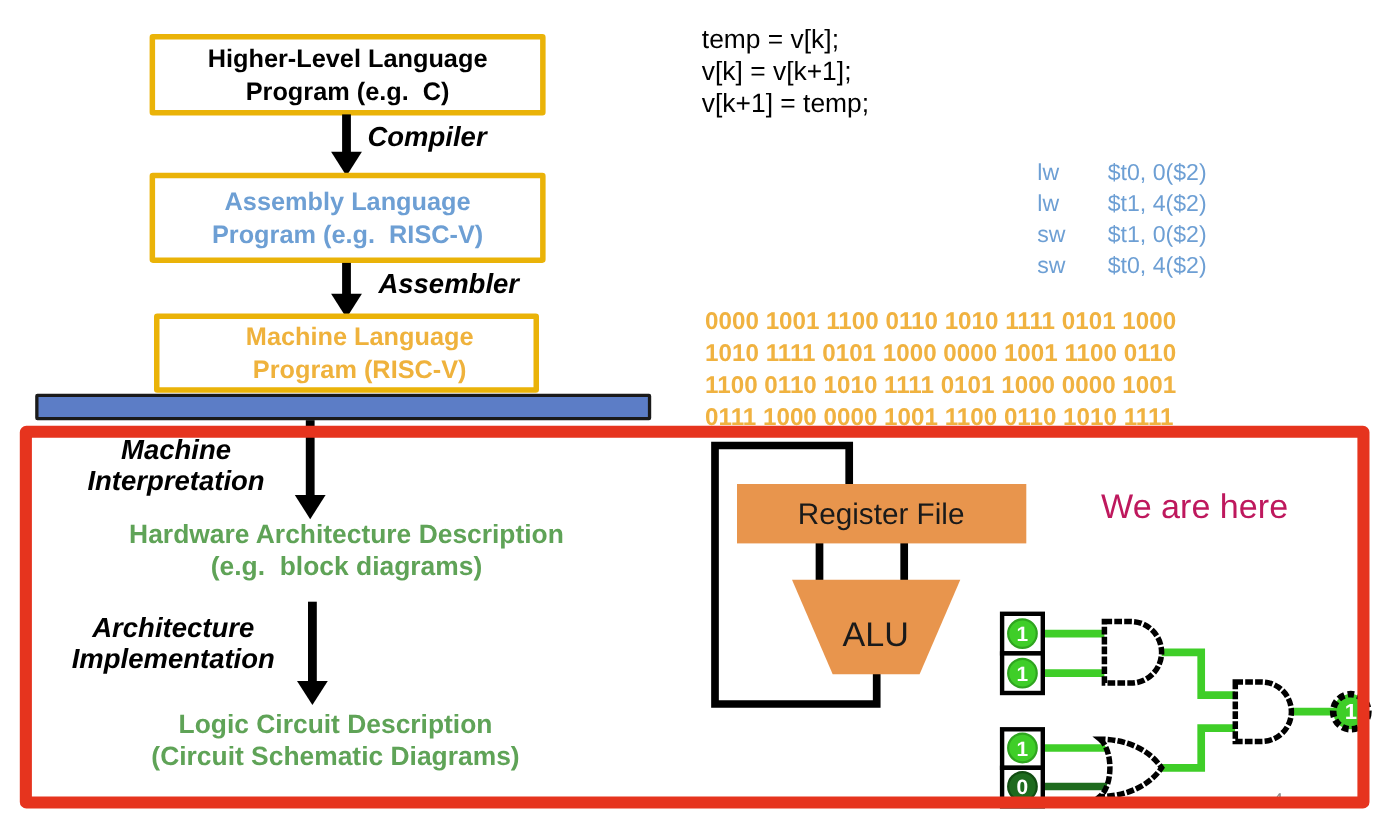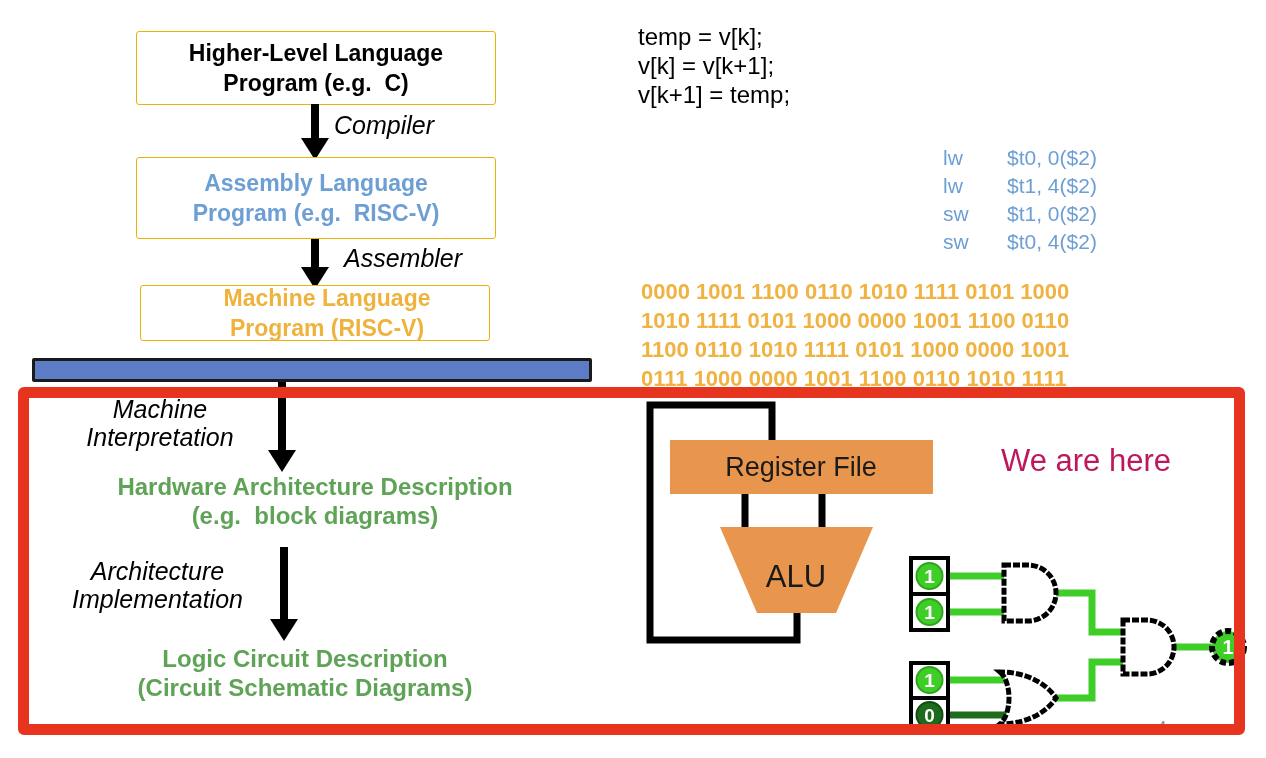--- a/index.html
+++ b/index.html
@@ -5,31 +5,31 @@
   html,body{margin:0;padding:0;background:#ffffff;}
   .slide{
     position:relative;width:1266px;height:758px;background:#ffffff;overflow:hidden;
     font-family:"Liberation Sans",sans-serif;color:#000;
   }
   .abs{position:absolute;}
   .keep-ws{white-space:pre-wrap;}
 
   
   .flow-box{
-    box-sizing:border-box;border:1px solid #eab308;background:#fff;border-radius:3px;
+    box-sizing:border-box;border:5px solid #eab308;background:#fff;border-radius:3px;
     display:flex;flex-direction:column;justify-content:center;text-align:center;
     font-weight:bold;font-size:23px;line-height:30px;
   }
   .flow-box .l{display:block;}
   .txt-blue{color:#6D9FD4;}
   .txt-gold{color:#EFB23C;}
   .txt-green{color:#5FA357;}
 
   
-  .step-label{font-style:italic;font-size:25px;line-height:28px;color:#000;}
+  .step-label{font-style:italic;font-size:25px;line-height:28px;color:#000;font-weight:bold;}
   .step-label.center{text-align:center;}
 
   
   .arrow{position:absolute;}
   .arrow .shaft{position:absolute;left:50%;top:0;transform:translateX(-50%);width:8px;background:#000;}
   .arrow .head{position:absolute;left:50%;bottom:0;transform:translateX(-50%);
     width:0;height:0;border-left:14px solid transparent;border-right:14px solid transparent;border-top:22px solid #000;}
 
   .bus-bar{box-sizing:border-box;background:#5C7DC6;border:3px solid #1a1a1a;border-radius:2px;}
 
@@ -69,21 +69,21 @@
     <span class="l keep-ws">Assembly Language</span>
     <span class="l keep-ws">Program (e.g.  RISC-V)</span>
   </div>
 
   <div class="arrow" style="left:301px;top:239px;width:28px;height:50px;">
     <div class="shaft" style="height:32px;"></div>
       <div class="head"></div>
   </div>
   <div class="abs step-label" style="left:344px;top:244px;">Assembler</div>
 
-  <div class="abs flow-box txt-gold" style="left:140px;top:285px;width:350px;height:56px;padding-left:24px;">
+  <div class="abs flow-box txt-gold" style="left:140px;top:285px;width:350px;height:72px;padding-left:24px;">
     <span class="l keep-ws">Machine Language</span>
     <span class="l keep-ws">Program (RISC-V)</span>
   </div>
 
   <div class="abs bus-bar" style="left:32px;top:358px;width:560px;height:24px;"></div>
 
   <div class="arrow" style="left:267px;top:382px;width:30px;height:90px;">
     <div class="shaft" style="height:70px;"></div>
       <div class="head"></div>
   </div>

